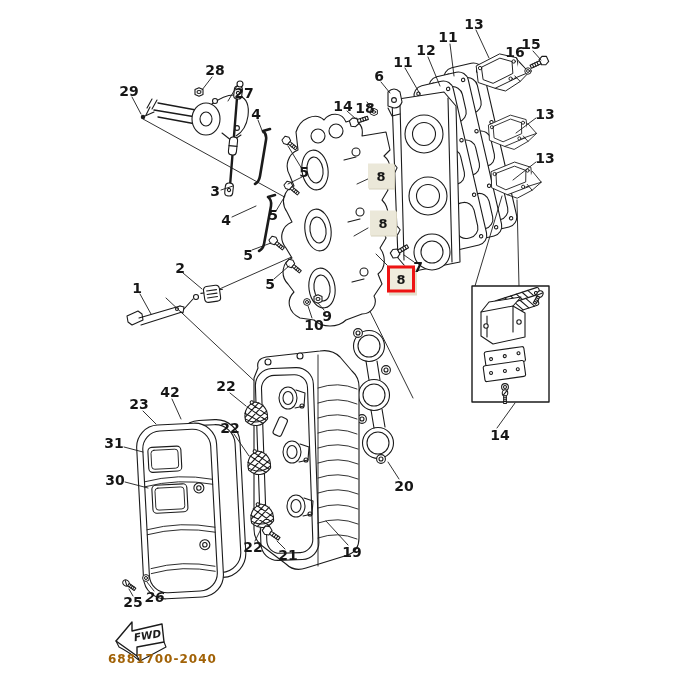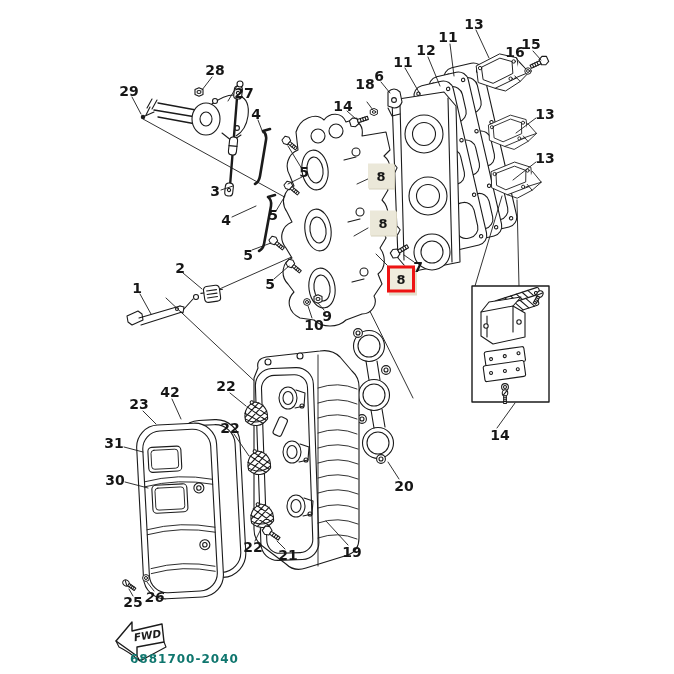--- a/index.html
+++ b/index.html
@@ -8,21 +8,21 @@
   #art{position:absolute;left:0;top:0;}
   #labels{position:absolute;left:0;top:0;width:674px;height:674px;}
   .part-label{position:absolute;transform:translate(-50%,-50%);
       font:bold 14px "DejaVu Sans","Liberation Sans",sans-serif;color:#161616;
       white-space:nowrap;line-height:1;}
   .part-label.highlight{width:26px;height:25px;display:flex;align-items:center;justify-content:center;
       background:#ebe8d9;box-shadow:1px 1px 0 #d6d2bd;font-size:13px;}
   .part-label.selected{width:22px;height:21px;display:flex;align-items:center;justify-content:center;
       background:#efecdd;border:3px solid #ee1313;box-shadow:2px 3px 0 #e4e0cc;font-size:13px;}
   #footer-code{position:absolute;left:108px;top:652px;
-      font:bold 12px "DejaVu Sans","Liberation Sans",sans-serif;color:#0f766e;letter-spacing:1px;margin-left:22px;}
+      font:bold 12px "DejaVu Sans","Liberation Sans",sans-serif;color:#a16207;letter-spacing:1px;}
 </style>
 </head>
 <body>
 
 <div id="stage">
 
 <svg id="art" width="674" height="674" viewBox="0 0 674 674">
   <defs>
     <g id="bolt">
       <path d="M-5 -2.8 L-1 -4.6 L3 -2.8 L3 2.8 L-1 4.6 L-5 2.8 z" fill="#fff"></path>
@@ -316,21 +316,21 @@
       <div class="part-label" style="left: 256px; top: 114px;">4</div>
       <div class="part-label" style="left: 215px; top: 191px;">3</div>
       <div class="part-label" style="left: 226px; top: 220px;">4</div>
       <div class="part-label" style="left: 304px; top: 172px;">5</div>
       <div class="part-label" style="left: 273px; top: 215px;">5</div>
       <div class="part-label" style="left: 248px; top: 255px;">5</div>
       <div class="part-label" style="left: 270px; top: 284px;">5</div>
       <div class="part-label" style="left: 180px; top: 268px;">2</div>
       <div class="part-label" style="left: 137px; top: 288px;">1</div>
       <div class="part-label" style="left: 343px; top: 106px;">14</div>
-      <div class="part-label" style="left: 365px; top: 84px;">18</div>
+      <div class="part-label" style="left: 365px; top: 108px;">18</div>
       <div class="part-label" style="left: 379px; top: 76px;">6</div>
       <div class="part-label" style="left: 403px; top: 62px;">11</div>
       <div class="part-label" style="left: 426px; top: 50px;">12</div>
       <div class="part-label" style="left: 448px; top: 37px;">11</div>
       <div class="part-label" style="left: 474px; top: 24px;">13</div>
       <div class="part-label" style="left: 515px; top: 52px;">16</div>
       <div class="part-label" style="left: 531px; top: 44px;">15</div>
       <div class="part-label" style="left: 545px; top: 114px;">13</div>
       <div class="part-label" style="left: 545px; top: 158px;">13</div>
       <div class="part-label highlight" style="left: 381px; top: 176px;">8</div>

